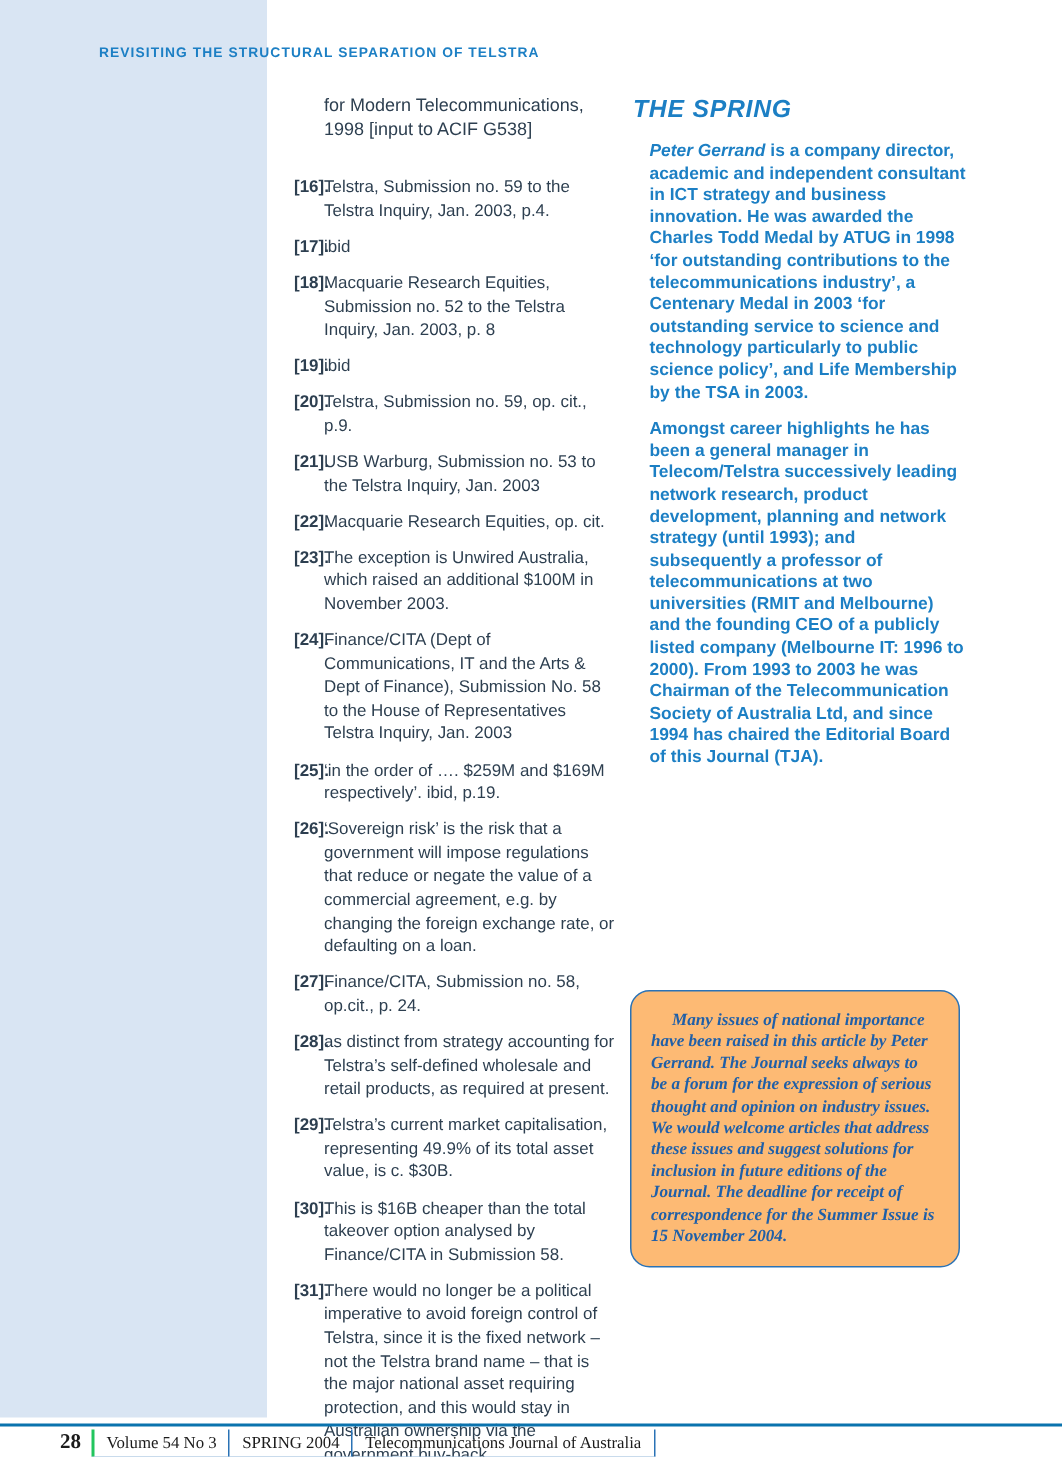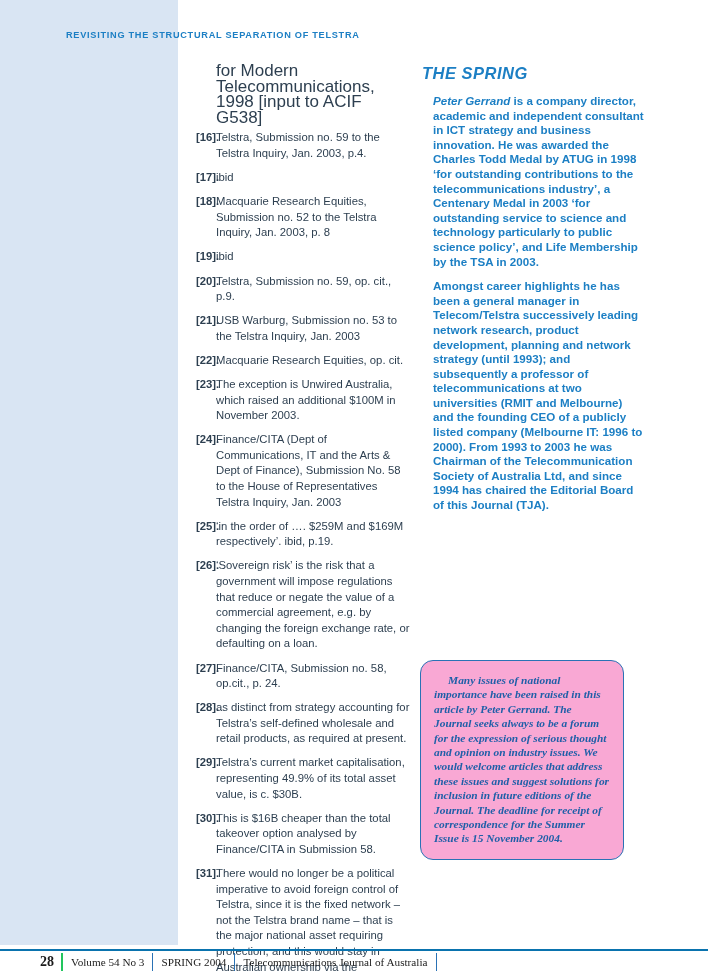--- a/index.html
+++ b/index.html
@@ -51,23 +51,23 @@
     align-items: flex-start;
     margin-bottom: 8.5px;
     color: #2d3f50;
     font-family: "Liberation Sans", sans-serif;
     font-size: 11.3px;
     line-height: 15.6px;
   }
   .ref-continuation {
     color: #2d3f50;
     font-family: "Liberation Sans", sans-serif;
-    font-size: 17px;
+    font-size: 12px;
     line-height: 15.6px;
-    margin-bottom: 5px;
+    margin-bottom: 24px;
     padding-left: 20px;
   }
   .ref-num {
     flex: 0 0 auto;
     width: 20px;
     font-weight: bold;
     color: #2d3f50;
     font-size: 11.3px;
     line-height: 15.6px;
   }
@@ -102,25 +102,25 @@
   .author-name {
     font-style: italic;
     font-weight: bold;
   }
 
   
   #editorial-box {
     position: absolute;
     left: 420px;
     top: 660px;
-    width: 204px;
+    width: 220px;
     padding: 12px 14px 13px 13px;
     border: 1.3px solid #2a72b5;
     border-radius: 13px;
-    background: #f9a8d4;
+    background: #fdba74;
     box-sizing: border-box;
   }
   .editorial-para {
     font-family: "Liberation Serif", serif;
     font-style: italic;
     font-weight: bold;
     font-size: 11.4px;
     line-height: 14.4px;
     color: #1f5fa8;
     margin: 0;

